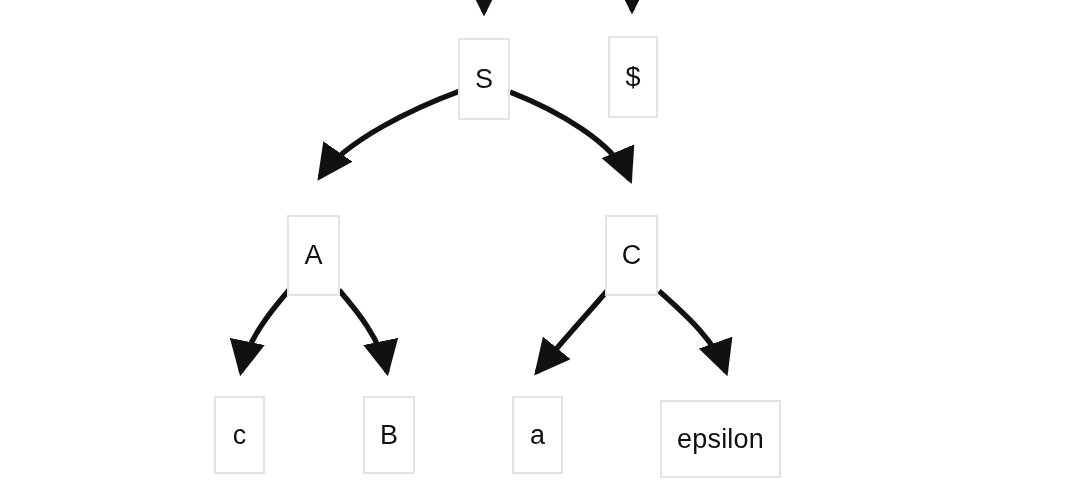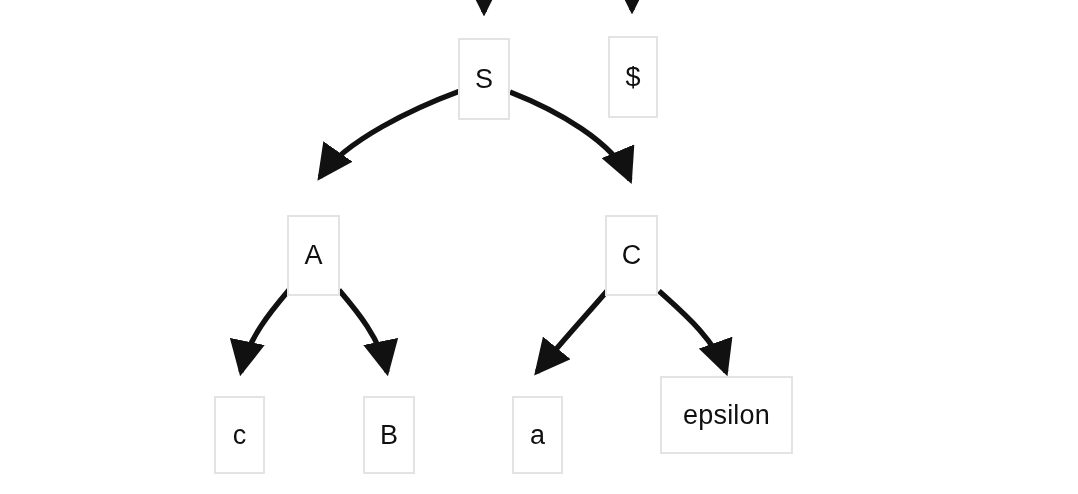--- a/index.html
+++ b/index.html
@@ -93,17 +93,17 @@
   </div>
 
   <div class="tree-node" style="left:363px; top:396px; width:52px; height:78px;">
     <span class="node-label">B</span>
   </div>
 
   <div class="tree-node" style="left:512px; top:396px; width:51px; height:78px;">
     <span class="node-label">a</span>
   </div>
 
-  <div class="tree-node" style="left:660px; top:376px; width:133px; height:78px;">
+  <div class="tree-node" style="left:660px; top:400px; width:121px; height:78px;">
     <span class="node-label">epsilon</span>
   </div>
 
 </div>
 
 </body></html>

